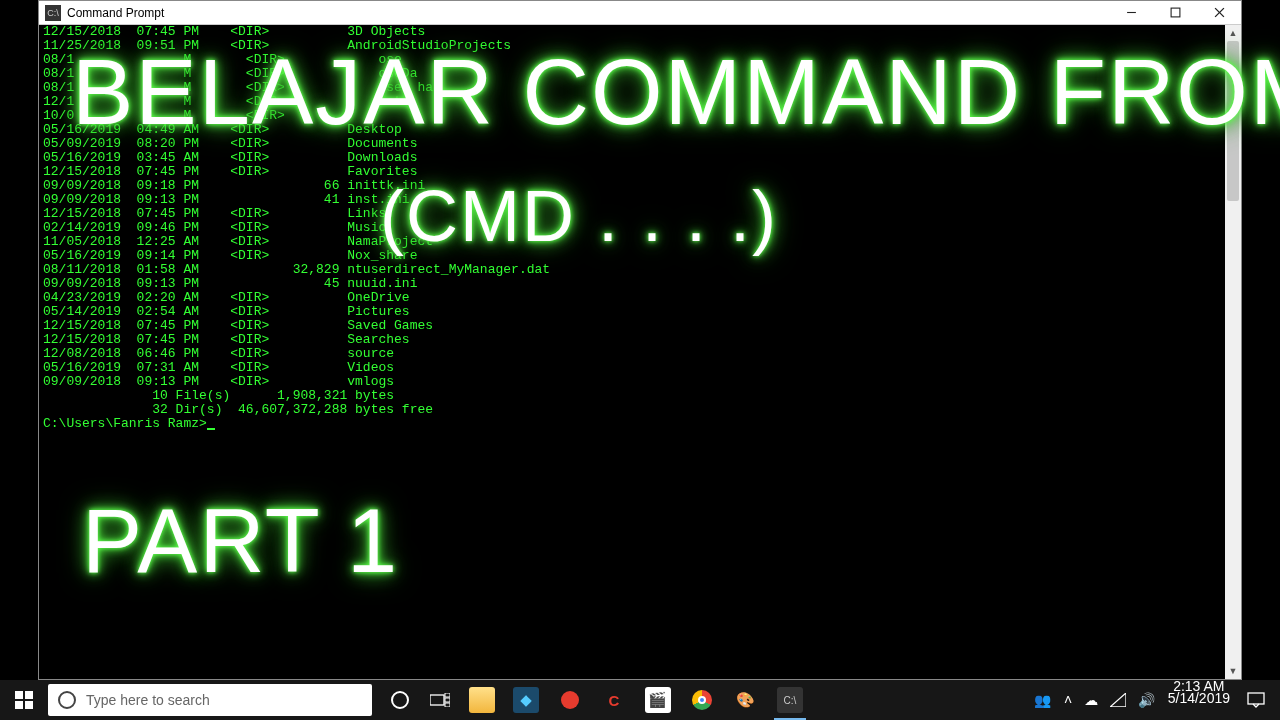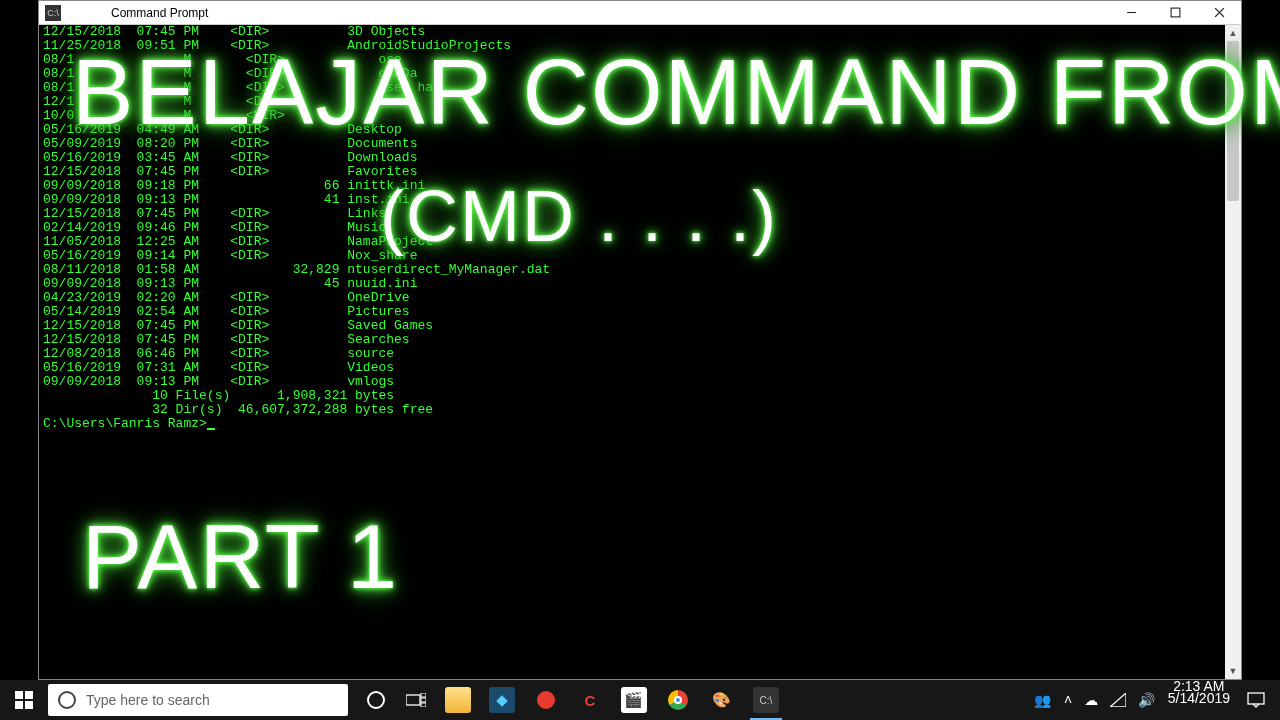--- a/index.html
+++ b/index.html
@@ -29,21 +29,20 @@
     margin: 0 6px;
     background: #333;
     font-size: 9px;
     color: #ccc;
     display:flex;align-items:center;justify-content:center;
   }
   .titlebar-title {
     font-size: 12px;
     color: #000;
     flex: 1;
-    margin-left: 44px;
   }
   .win-controls { display: flex; height: 100%; }
   .win-btn {
     width: 44px; height: 100%;
     display: flex; align-items: center; justify-content: center;
     font-size: 13px; color:#222;
     cursor: pointer;
   }
   .win-btn svg { width: 11px; height: 11px; }
   .client {
@@ -97,37 +96,37 @@
     text-shadow:
       0 0 4px #5cff4a,
       0 0 10px #5cff4a,
       0 0 18px #37b02b,
       0 0 28px #2a881f;
     white-space: nowrap;
     pointer-events:none;
   }
   .ov1 { top: 40px; left: 72px; font-size: 92px; }
   .ov2 { top: 175px; left: 380px; font-size: 72px; }
-  .ov3 { top: 506px; left: 82px; font-size: 90px; }
+  .ov3 { top: 490px; left: 82px; font-size: 90px; }
 
   
   .taskbar {
     position:absolute; left:0; right:0; bottom:0;
     height: 40px;
     background:#171717;
     display:flex; align-items:center;
     color:#fff;
     font-size:12px;
   }
   .tb-item {
     height:100%; display:flex; align-items:center; justify-content:center;
   }
   .start { width:48px; font-size:18px; }
   .searchbox {
-    width: 300px; height: 32px;
+    width: 324px; height: 32px;
     background:#fff; border-radius:2px;
     display:flex; align-items:center;
     margin-right:8px;
     color:#666;
   }
   .searchbox .circ {
     width:18px;height:18px;border:2px solid #444;border-radius:50%;
     margin:0 10px;
   }
   .searchbox span { font-size:14px; color:#666; }

